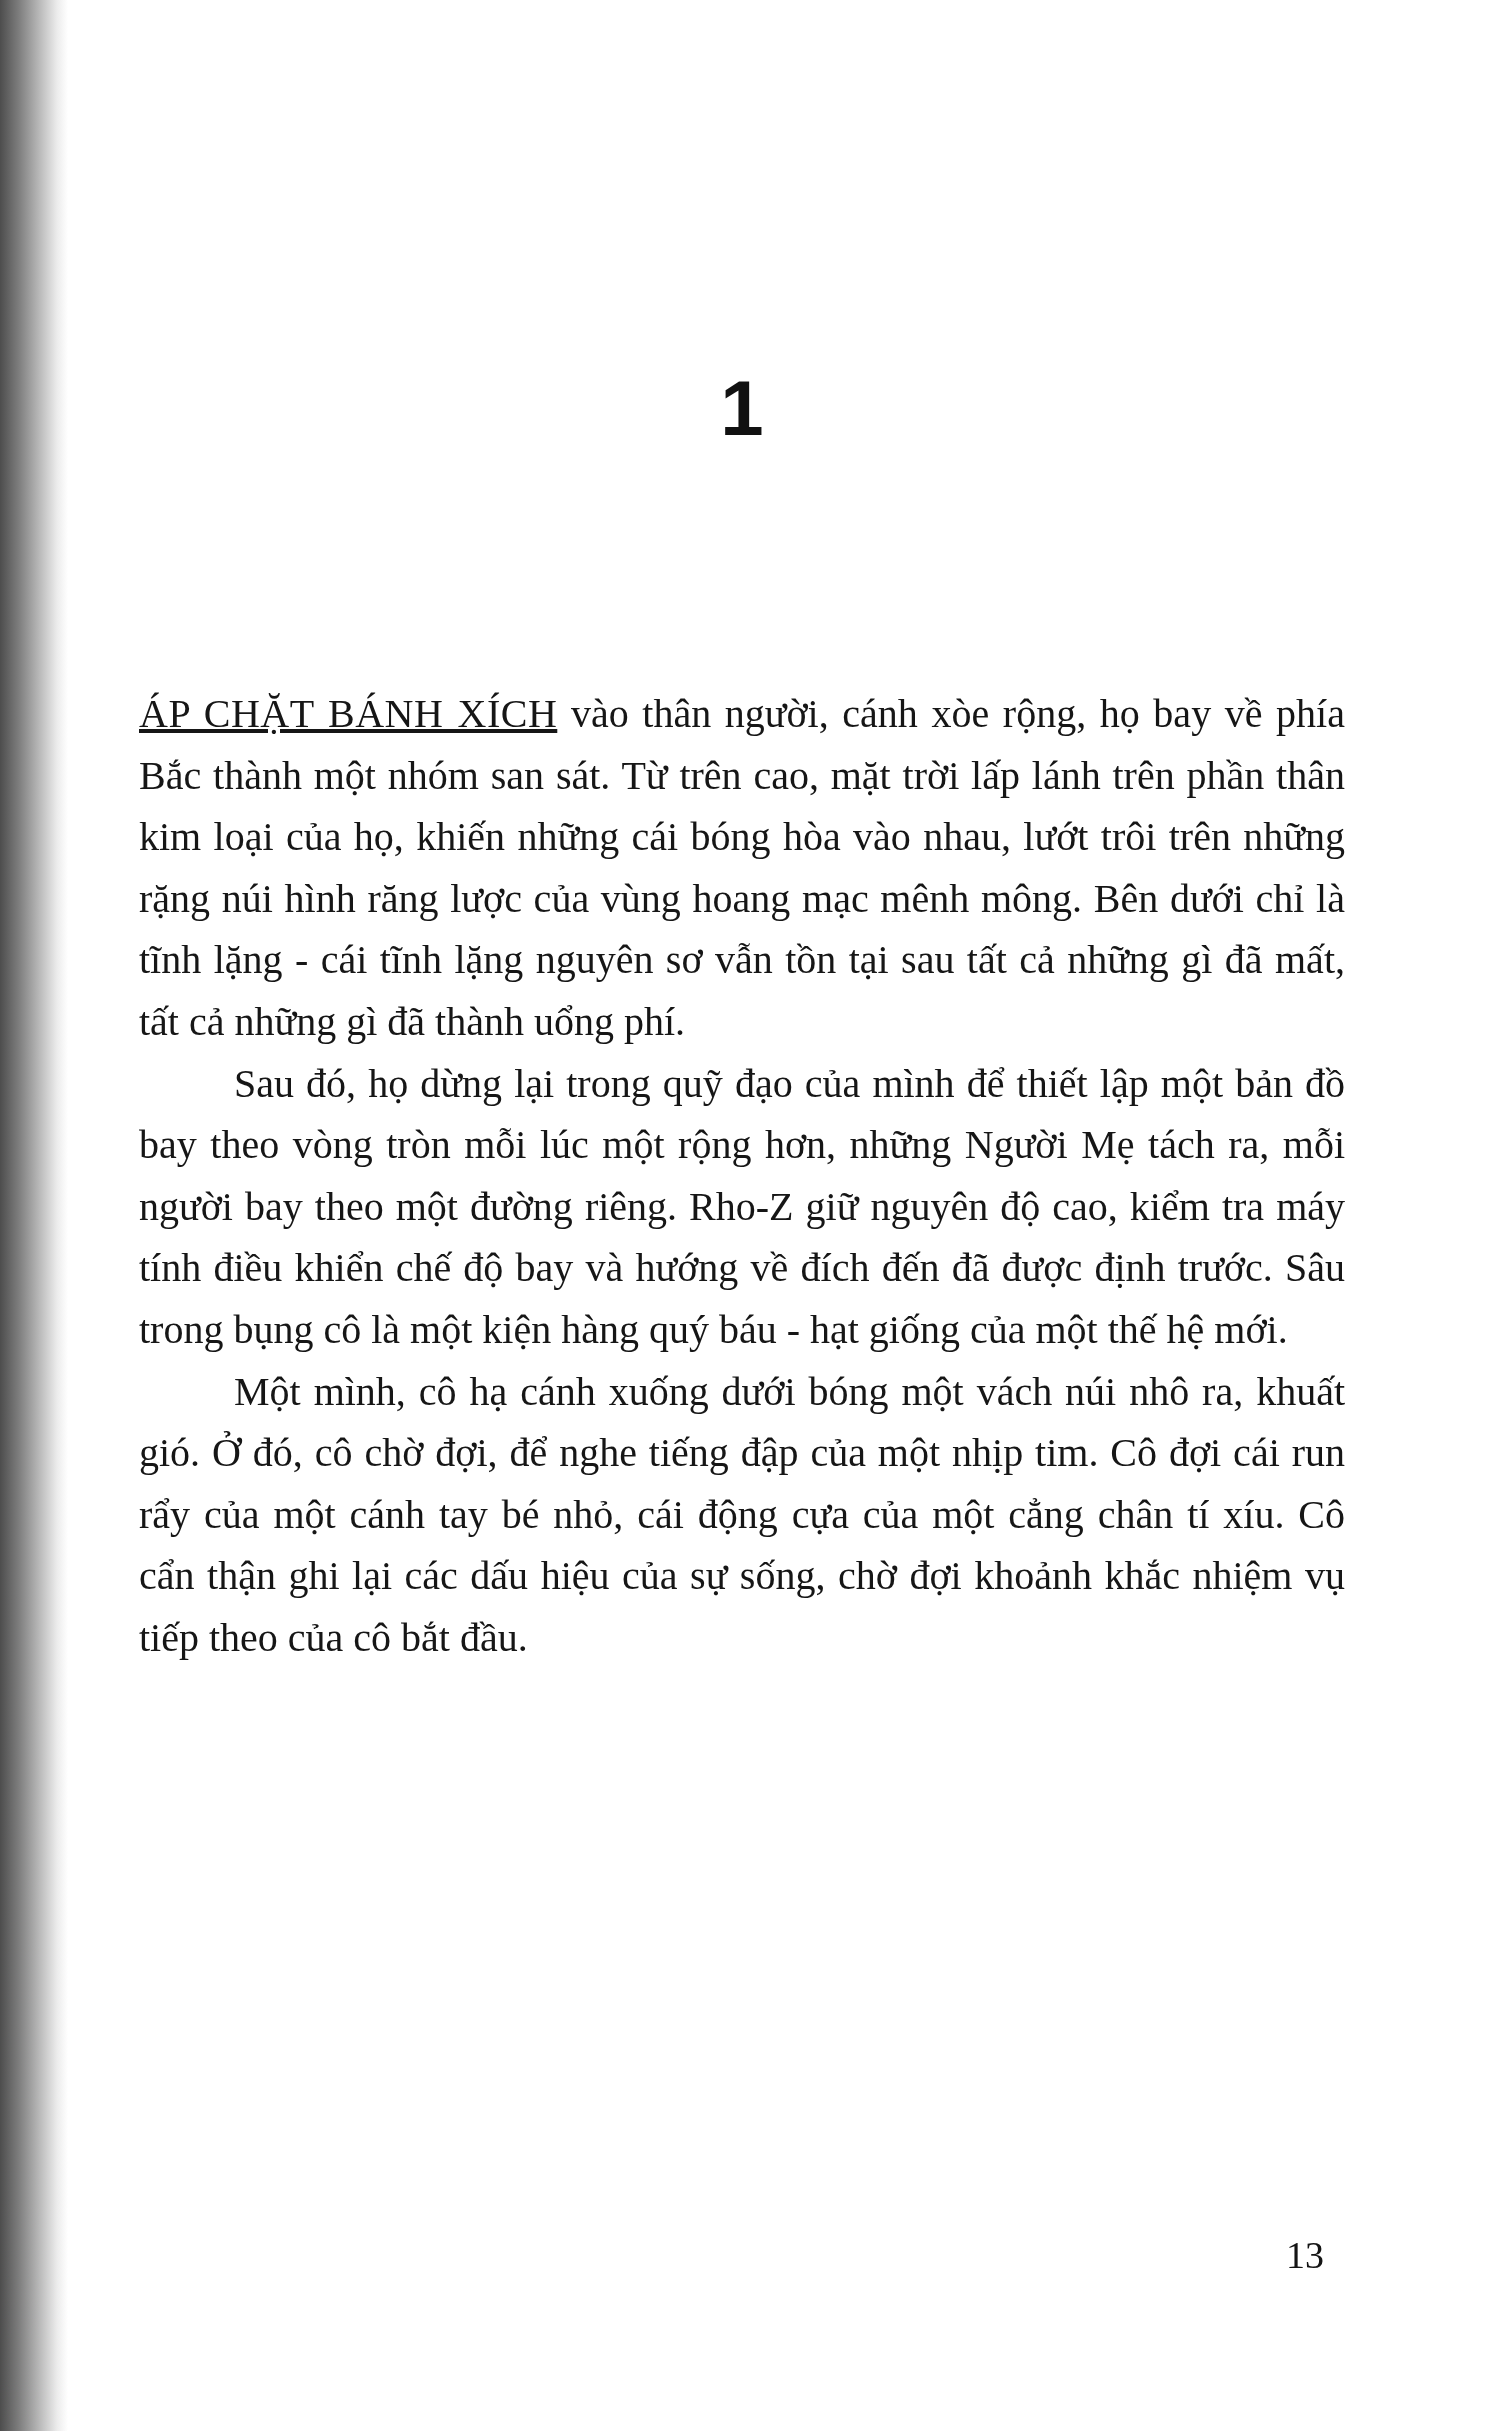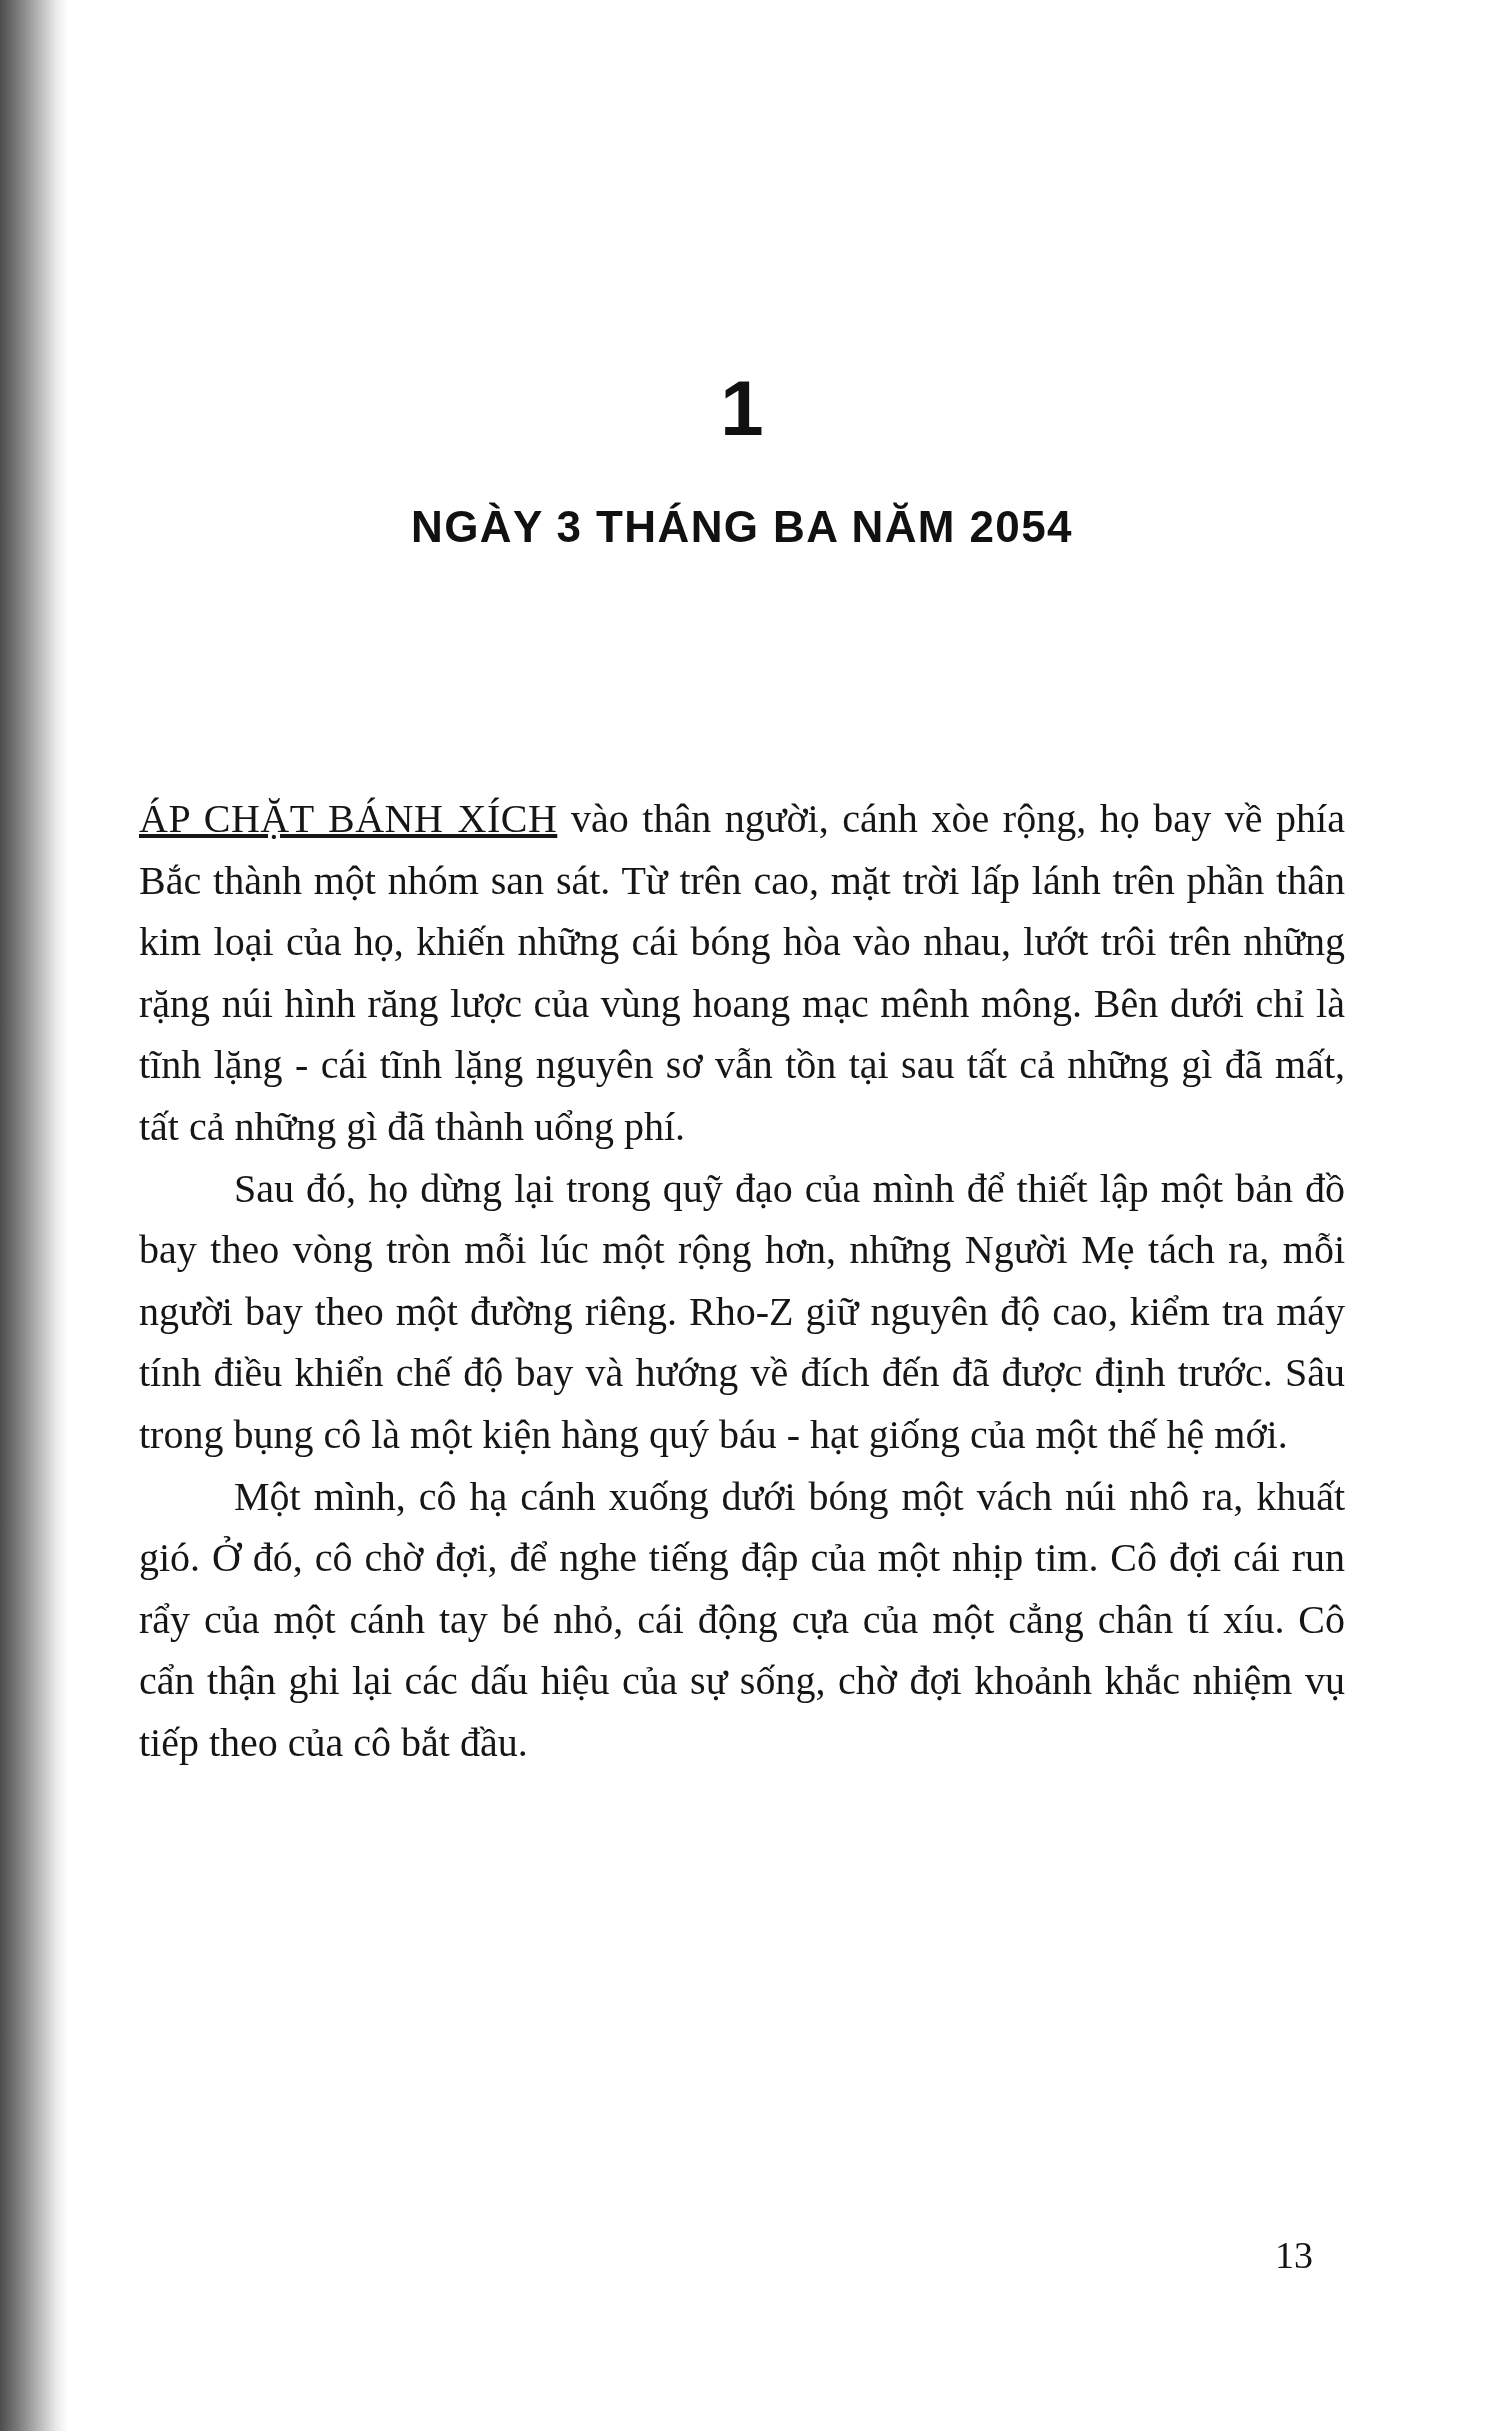--- a/index.html
+++ b/index.html
@@ -67,36 +67,35 @@
   .para.indent {
     text-indent: 95px;
   }
   .lead-caps {
     letter-spacing: 0.5px;
     text-decoration: underline;
   }
   .page-number {
     position: absolute;
     top: 2233px;
-    right: 194px;
+    right: 183px;
     font-size: 38px;
     font-family: "Liberation Serif", "DejaVu Serif", serif;
     color: #141414;
   }
 </style>
 </head>
 <body>
 
 <div class="page">
   <div class="spine-shadow"></div>
 
   <div class="content">
     <div class="chapter-number">1</div>
 
-    <h1 class="chapter-heading">NGÀY 3 THÁNG BA NĂM 2054</h1>
 
     <div class="body-text">
         <p class="para first"><span class="lead-caps">ÁP CHẶT BÁNH XÍCH</span> vào thân người, cánh xòe rộng, họ bay về phía Bắc thành một nhóm san sát. Từ trên cao, mặt trời lấp lánh trên phần thân kim loại của họ, khiến những cái bóng hòa vào nhau, lướt trôi trên những rặng núi hình răng lược của vùng hoang mạc mênh mông. Bên dưới chỉ là tĩnh lặng - cái tĩnh lặng nguyên sơ vẫn tồn tại sau tất cả những gì đã mất, tất cả những gì đã thành uổng phí.</p>
         <p class="para indent">Sau đó, họ dừng lại trong quỹ đạo của mình để thiết lập một bản đồ bay theo vòng tròn mỗi lúc một rộng hơn, những Người Mẹ tách ra, mỗi người bay theo một đường riêng. Rho-Z giữ nguyên độ cao, kiểm tra máy tính điều khiển chế độ bay và hướng về đích đến đã được định trước. Sâu trong bụng cô là một kiện hàng quý báu - hạt giống của một thế hệ mới.</p>
         <p class="para indent">Một mình, cô hạ cánh xuống dưới bóng một vách núi nhô ra, khuất gió. Ở đó, cô chờ đợi, để nghe tiếng đập của một nhịp tim. Cô đợi cái run rẩy của một cánh tay bé nhỏ, cái động cựa của một cẳng chân tí xíu. Cô cẩn thận ghi lại các dấu hiệu của sự sống, chờ đợi khoảnh khắc nhiệm vụ tiếp theo của cô bắt đầu.</p>
       </div>
   </div>
 
   <div class="page-number">13</div>
 </div>

